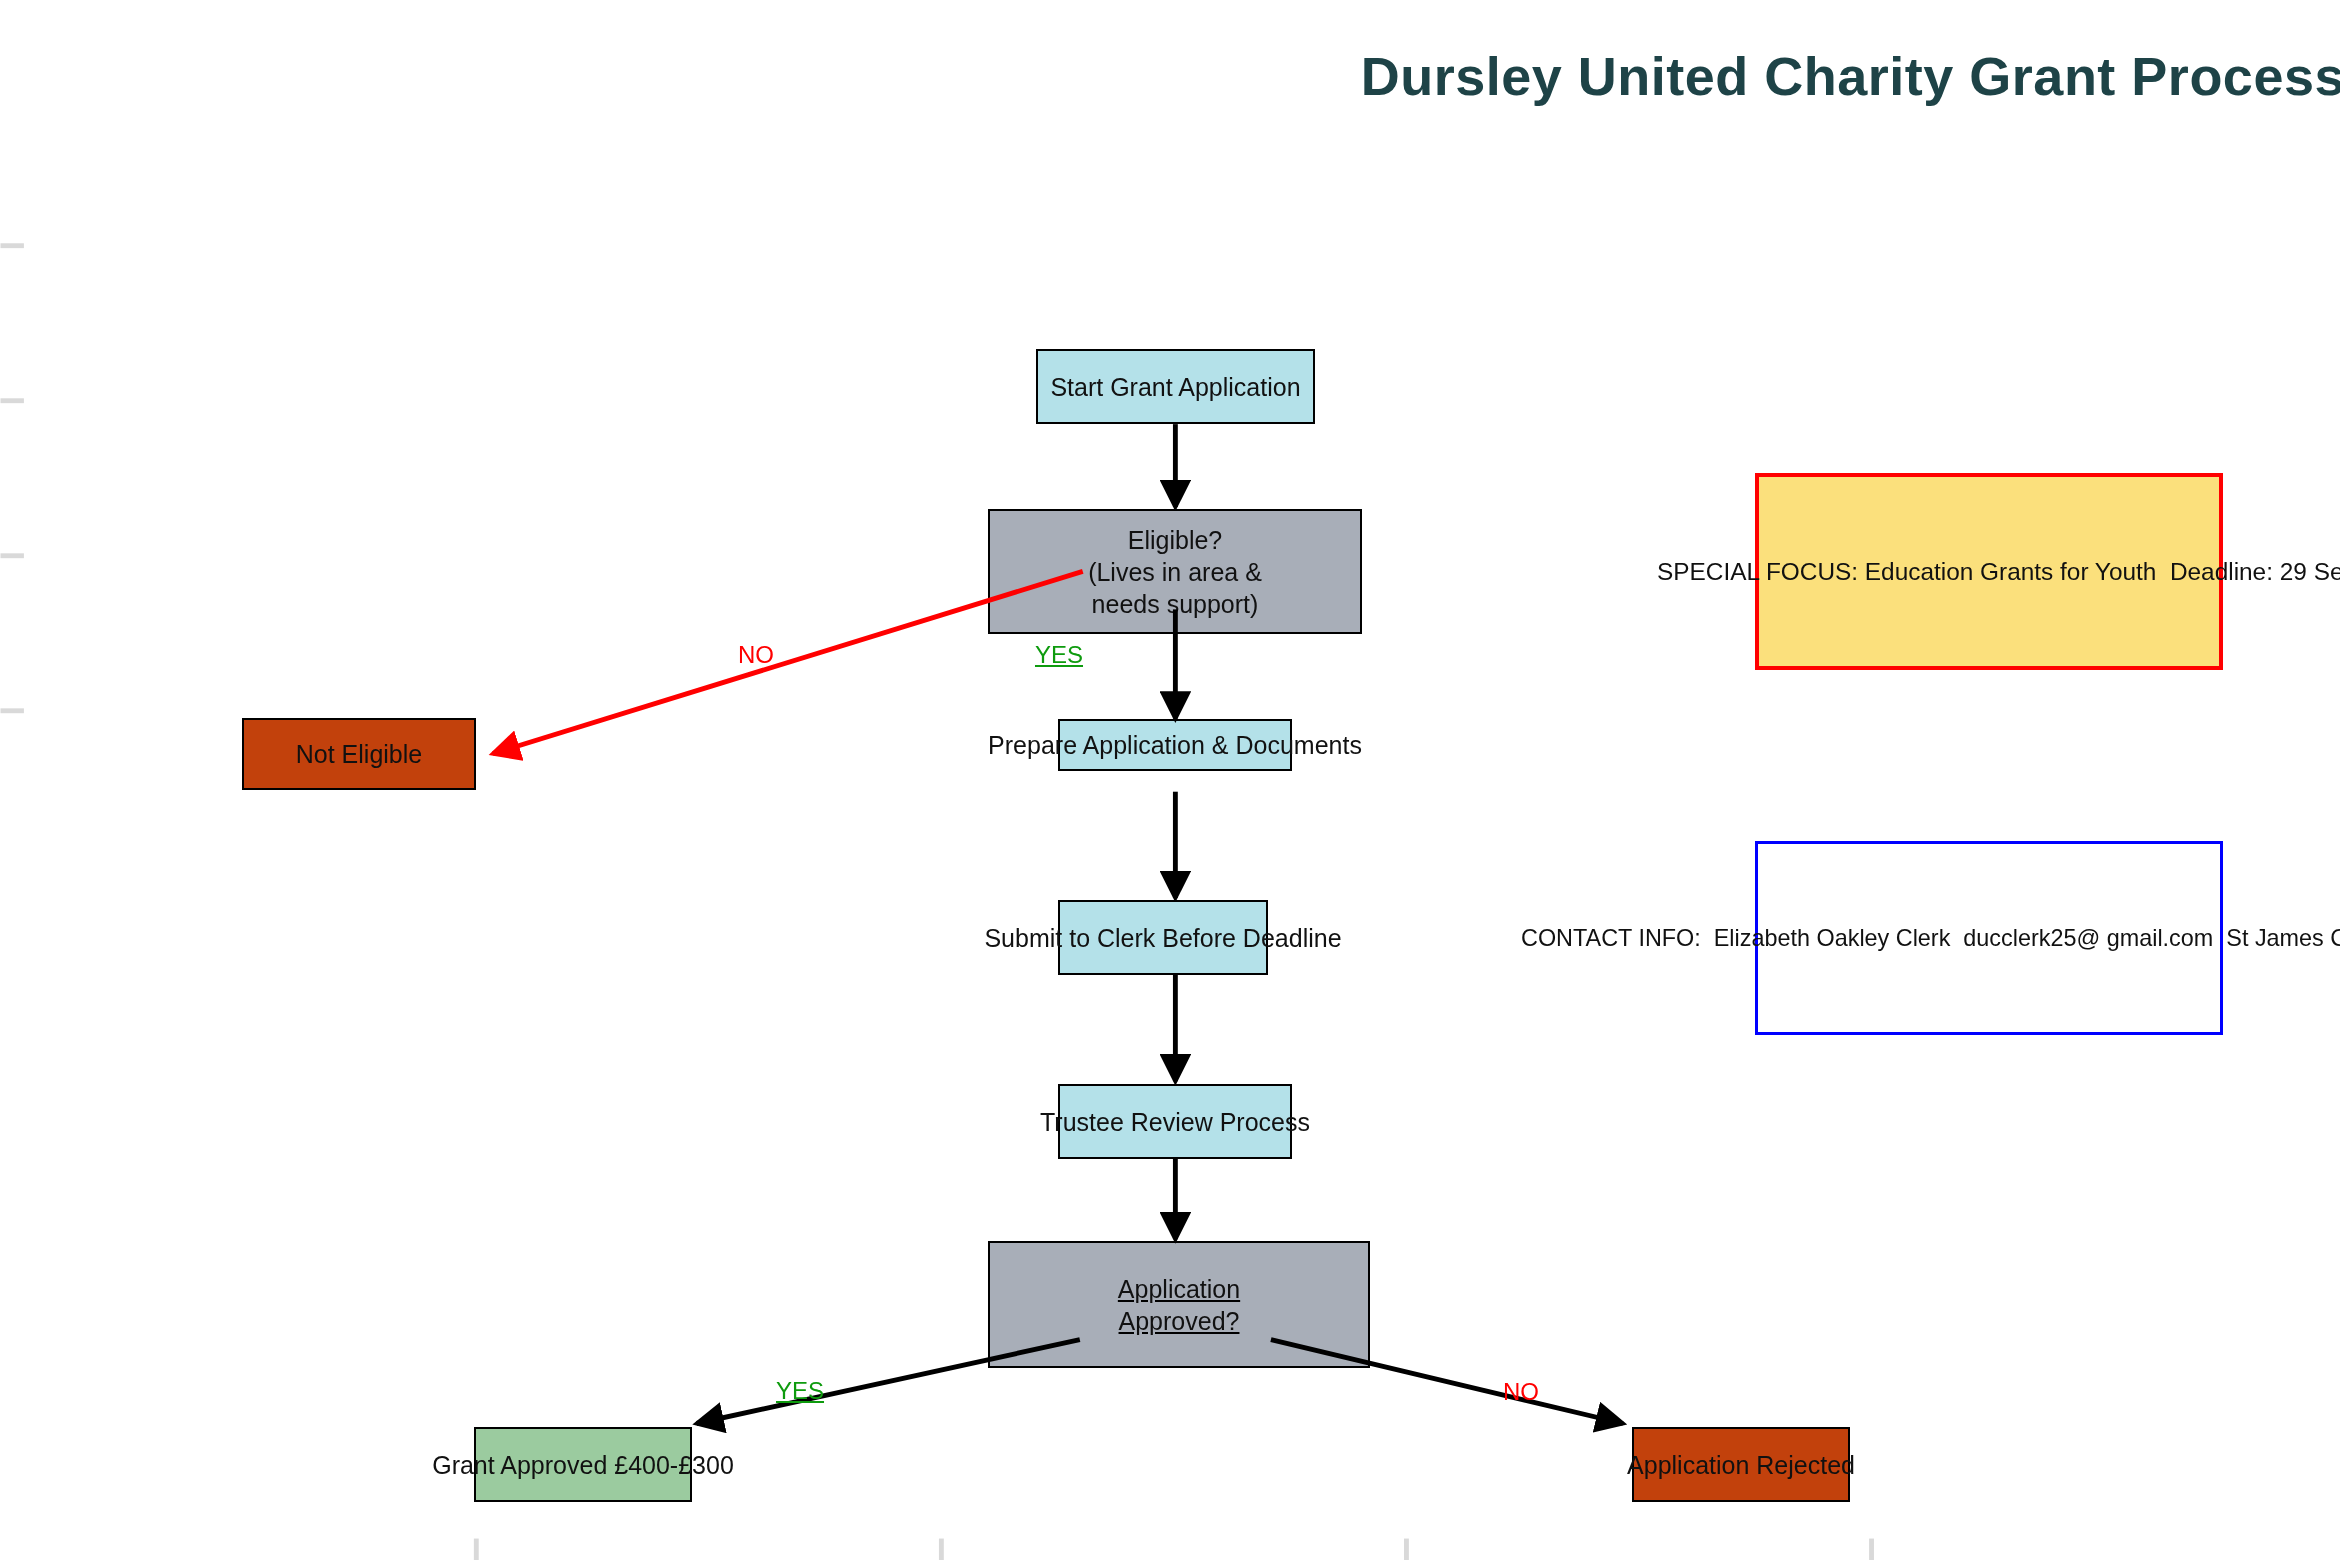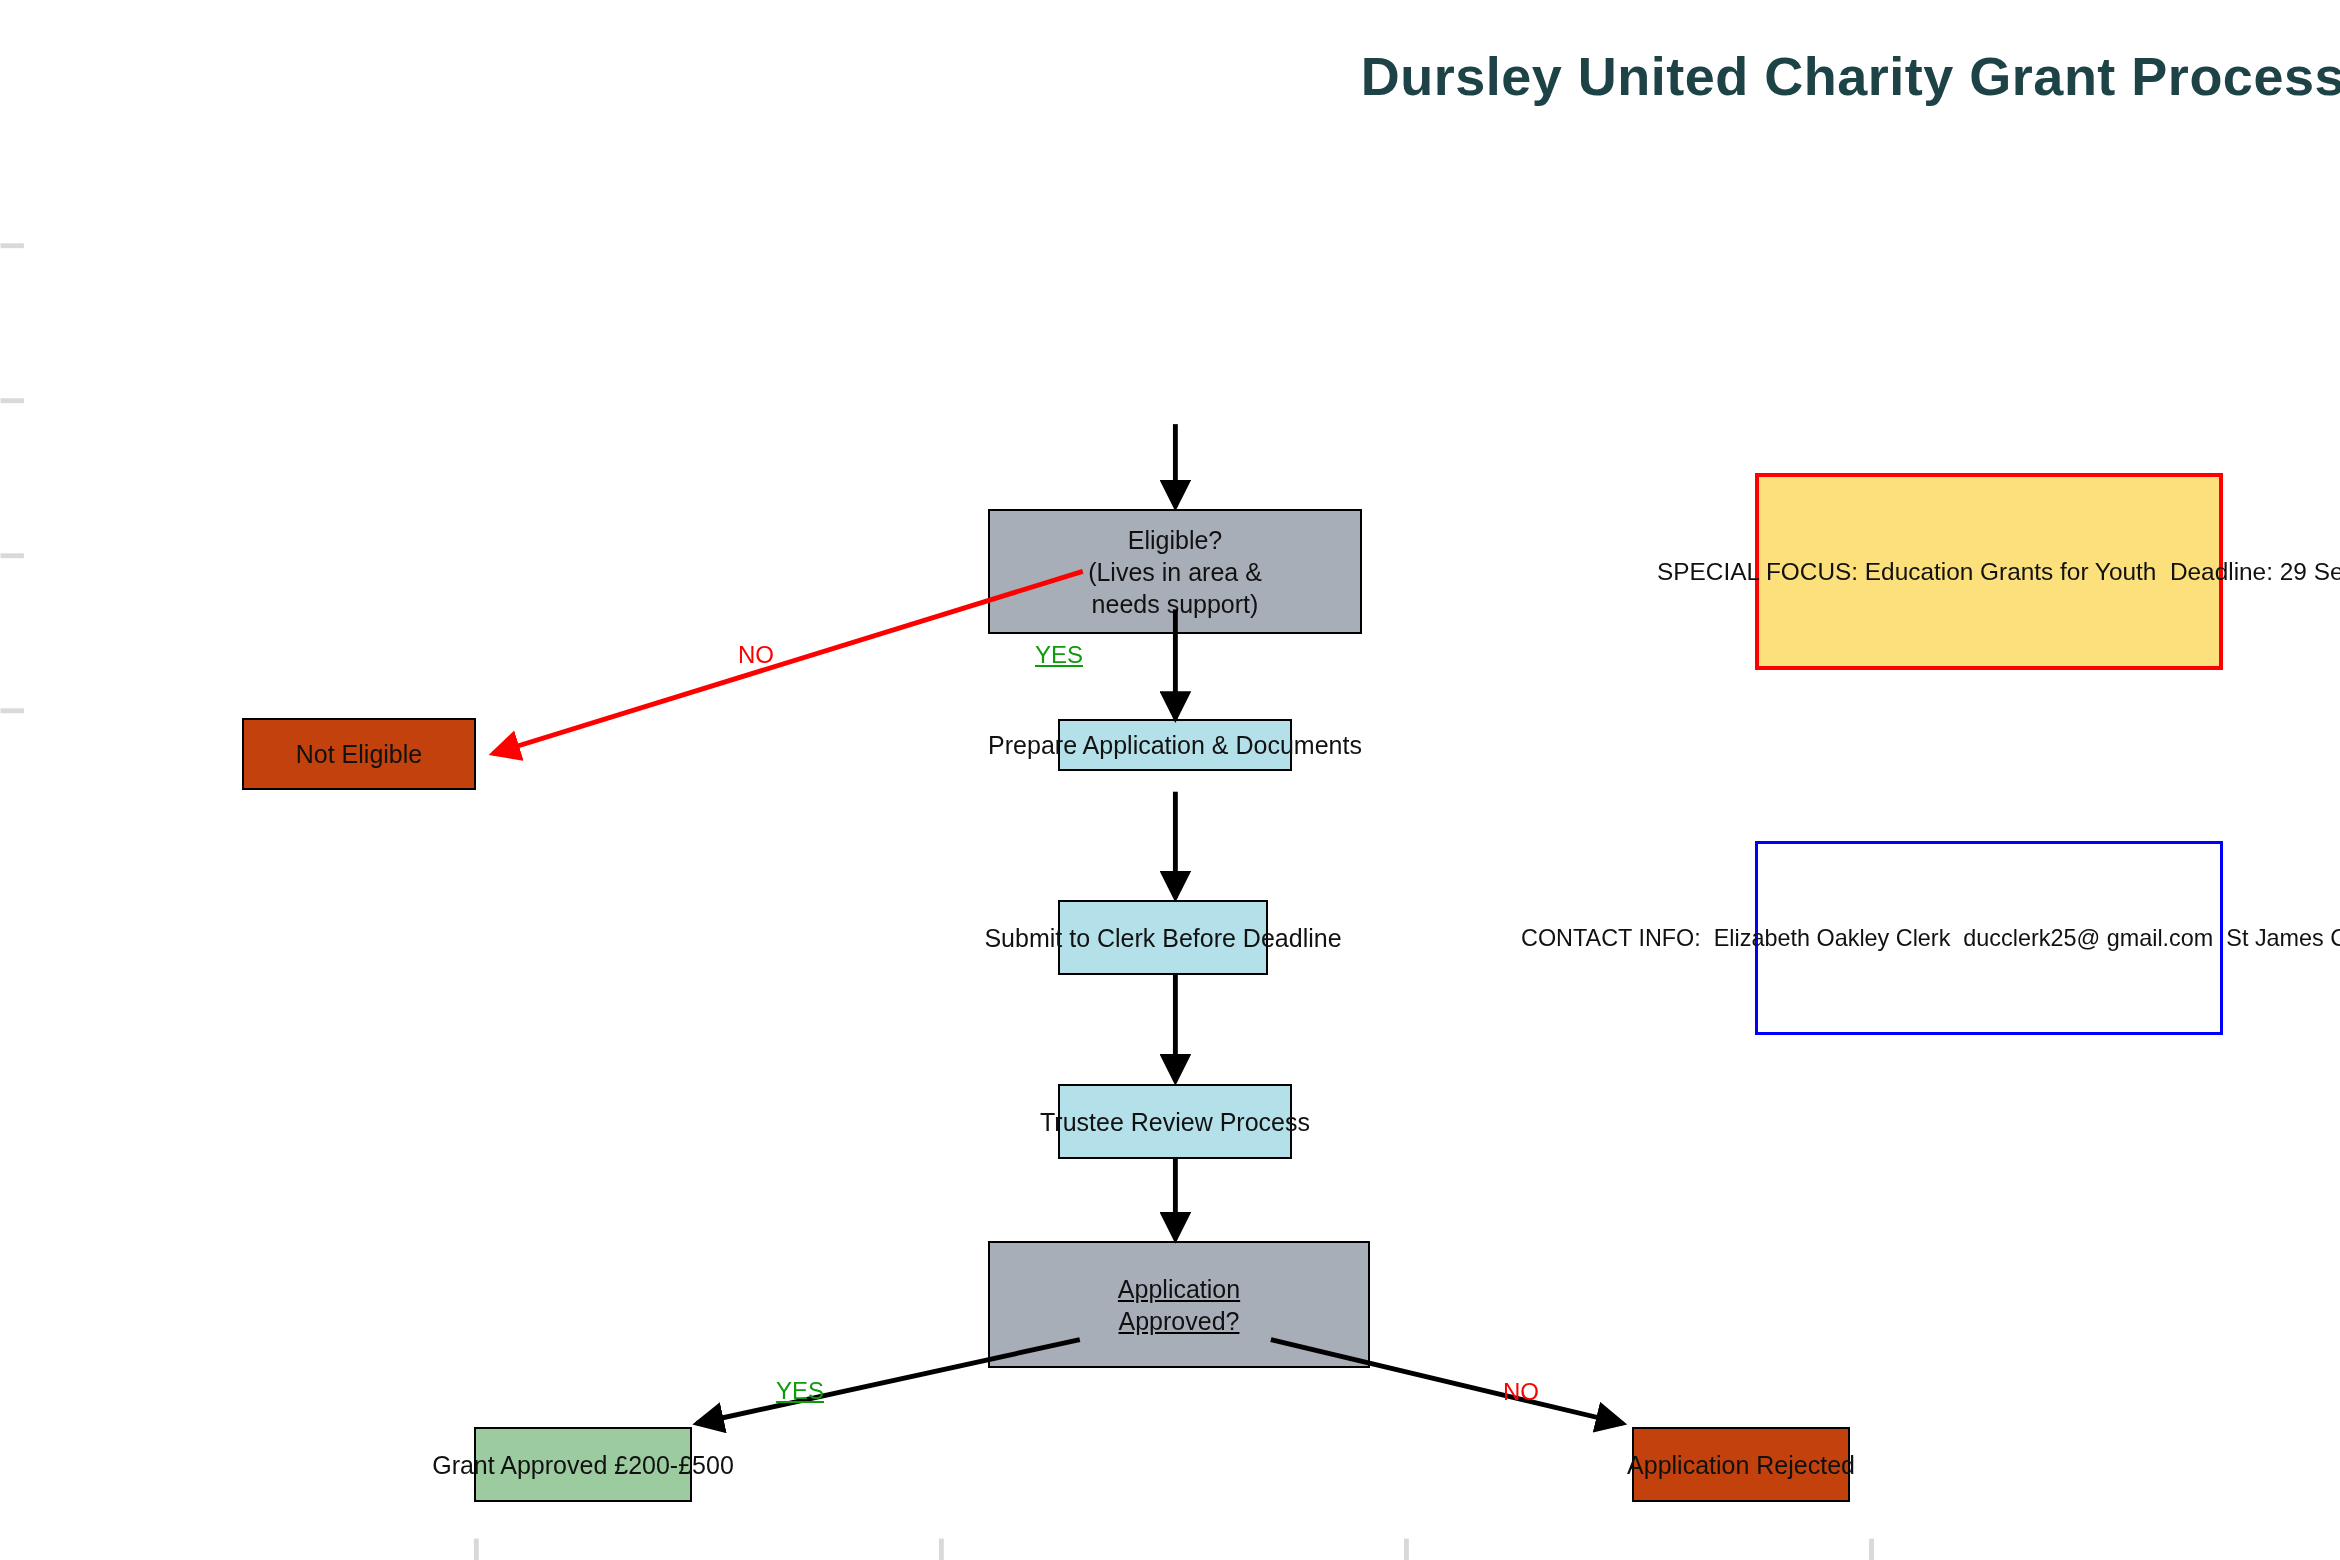--- a/index.html
+++ b/index.html
@@ -129,20 +129,23 @@
       <line x1="1205" y1="812" x2="1205" y2="921" marker-end="url(#head-black)"></line>
       <line x1="1205" y1="1000" x2="1205" y2="1109" marker-end="url(#head-black)"></line>
       <line x1="1205" y1="1188" x2="1205" y2="1271" marker-end="url(#head-black)"></line>
       <line x1="1107" y1="1374" x2="714" y2="1460" marker-end="url(#head-black)"></line>
       <line x1="1303" y1="1374" x2="1664" y2="1460" marker-end="url(#head-black)"></line>
     </g>
 
     <line x1="1110" y1="586" x2="505" y2="773" stroke="#ff0000" stroke-width="5" marker-end="url(#head-red)"></line>
   </svg>
 
+  <div class="node fill-blue" style="left:1036px; top:349px; width:279px; height:75px;">
+    <span class="lbl">Start Grant Application</span>
+  </div>
 
   <div class="node fill-gray" style="left:988px; top:509px; width:374px; height:125px;">
     <span class="lbl multiline">Eligible?
 (Lives in area &amp;
 needs support)</span>
   </div>
 
   <div class="node fill-pink" style="left:242px; top:718px; width:234px; height:72px;">
     <span class="lbl">Not Eligible</span>
   </div>
@@ -158,21 +161,21 @@
   <div class="node fill-blue" style="left:1058px; top:1084px; width:234px; height:75px;">
     <span class="lbl">Trustee Review Process</span>
   </div>
 
   <div class="node fill-gray" style="left:988px; top:1241px; width:382px; height:127px;text-decoration:underline;">
     <span class="lbl multiline">Application
 Approved?</span>
   </div>
 
   <div class="node fill-green" style="left:474px; top:1427px; width:218px; height:75px;">
-    <span class="lbl">Grant Approved £200-£500</span>
+    <span class="lbl">Grant Approved £400-£300</span>
   </div>
 
   <div class="node fill-pink" style="left:1632px; top:1427px; width:218px; height:75px;">
     <span class="lbl">Application Rejected</span>
   </div>
 
   <div class="edge-label no" style="left:756px;  top:655px;">NO</div>
   <div class="edge-label yes" style="left:1059px; top:655px;">YES</div>
   <div class="edge-label yes" style="left:800px;  top:1391px;">YES</div>
   <div class="edge-label no" style="left:1521px; top:1392px;">NO</div>

